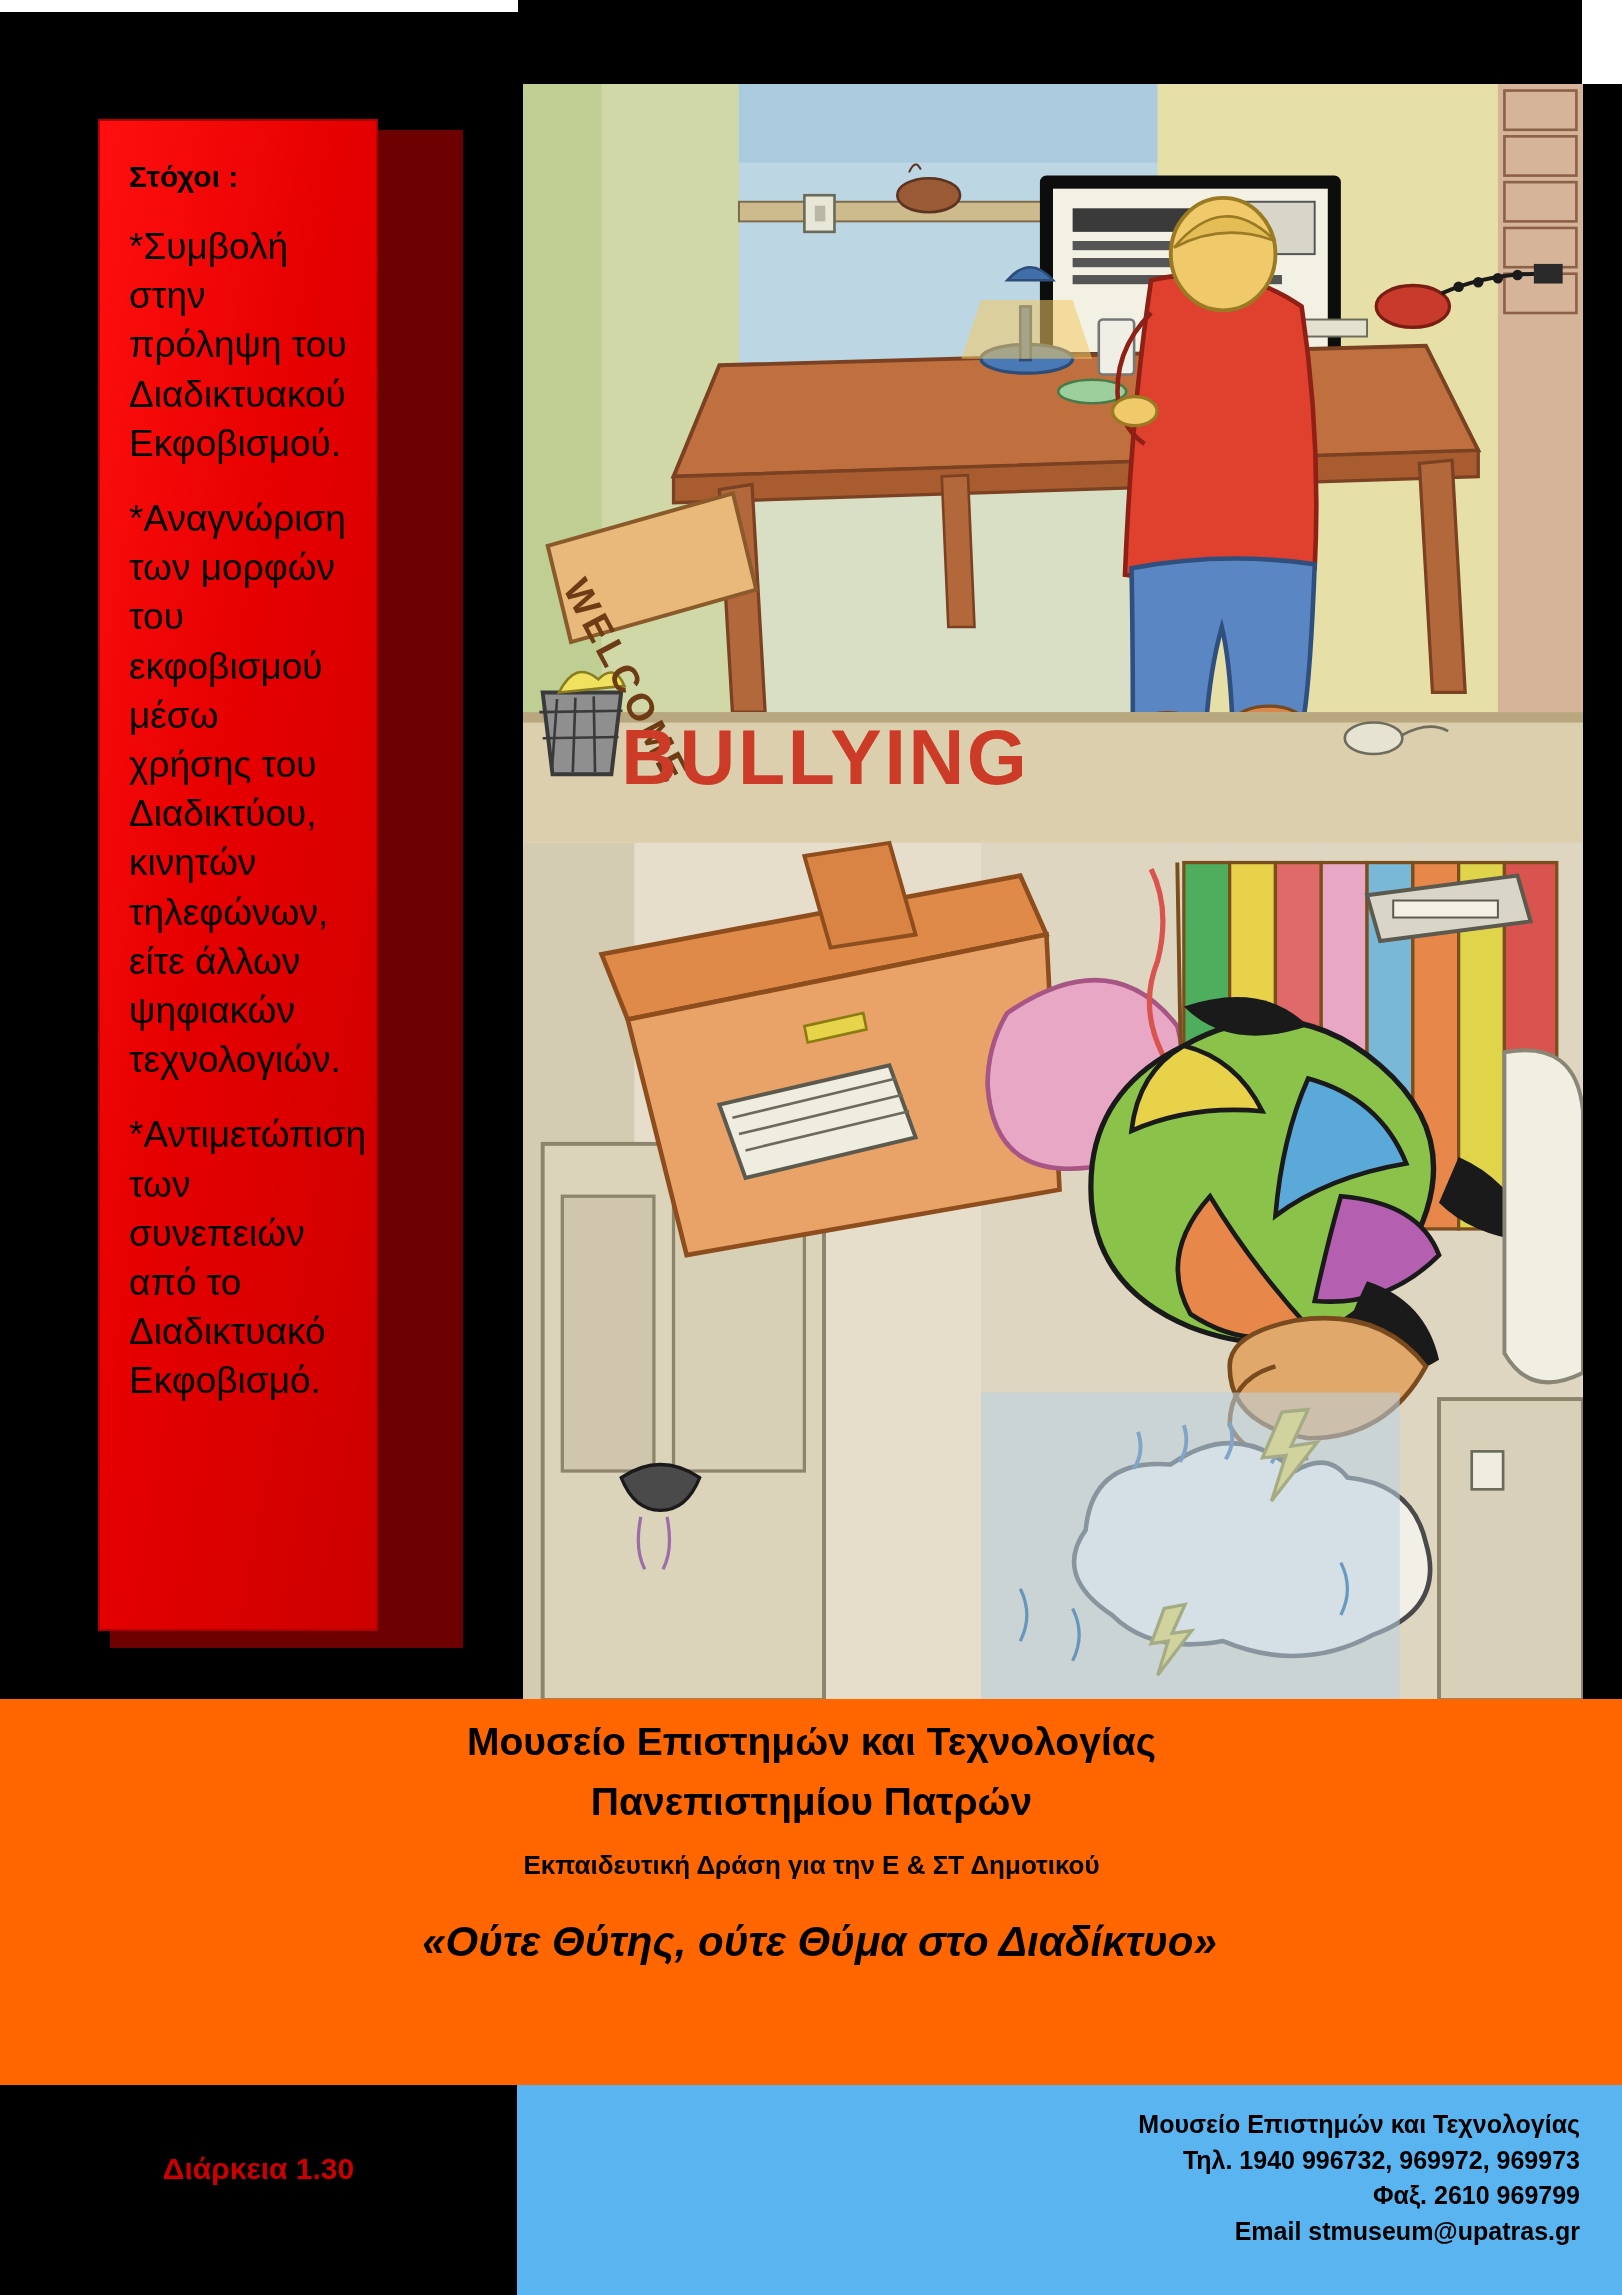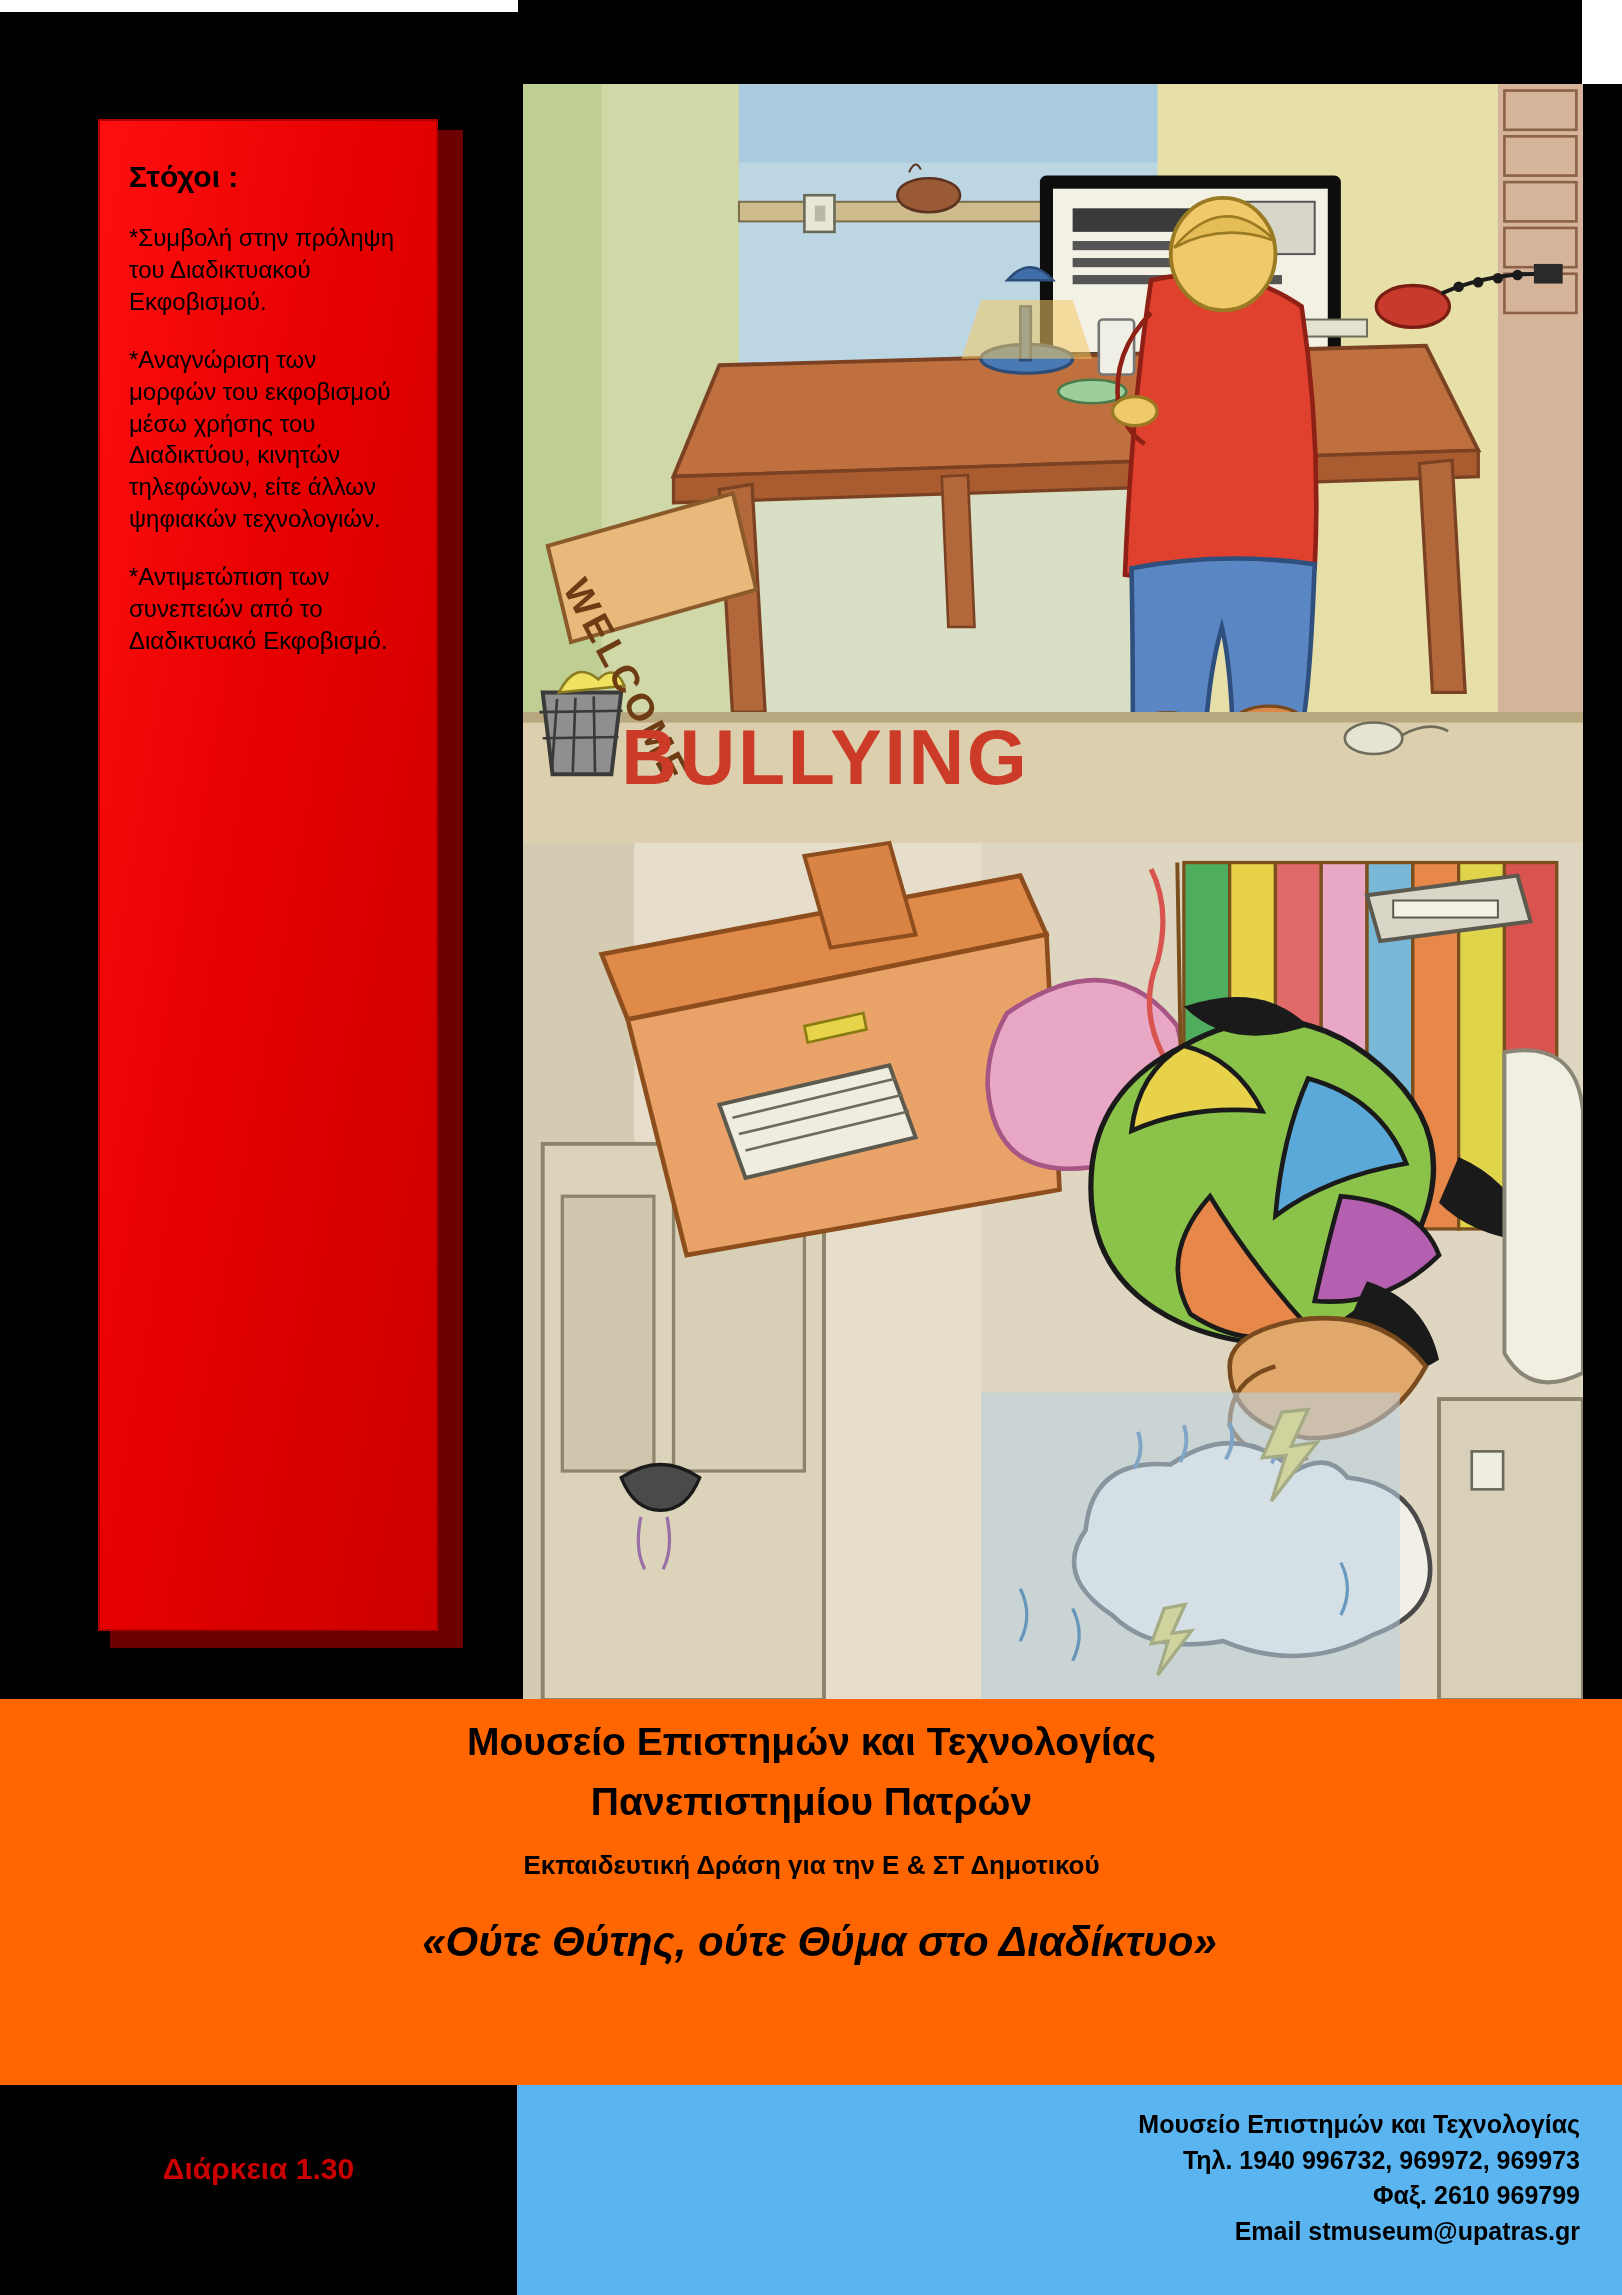--- a/index.html
+++ b/index.html
@@ -59,37 +59,37 @@
     left: 110px;
     top: 130px;
     width: 353px;
     height: 1518px;
     background: #6d0000;
   }
   .goals-box {
     position: absolute;
     left: 98px;
     top: 119px;
-    width: 340px;
+    width: 280px;
     height: 1512px;
     background: #f00000;
     background: linear-gradient(100deg, #ff0f0f 0%, #e60000 45%, #cc0000 100%);
     border: 2px solid #b00000;
     padding: 39px 29px 19.6px 29px;
   }
   .goals-box .title {
     color: #000000;
     font-size: 30px;
     font-weight: bold;
     margin: 0 0 29px 0;
     line-height: 1.1;
   }
   .goals-box p {
     color: #000000;
-    font-size: 24px;
+    font-size: 37px;
     line-height: 1.33;
     margin: 0 0 26px 0;
     font-weight: normal;
   }
 
   
   .artwork {
     position: absolute;
     left: 523px;
     top: 84px;

